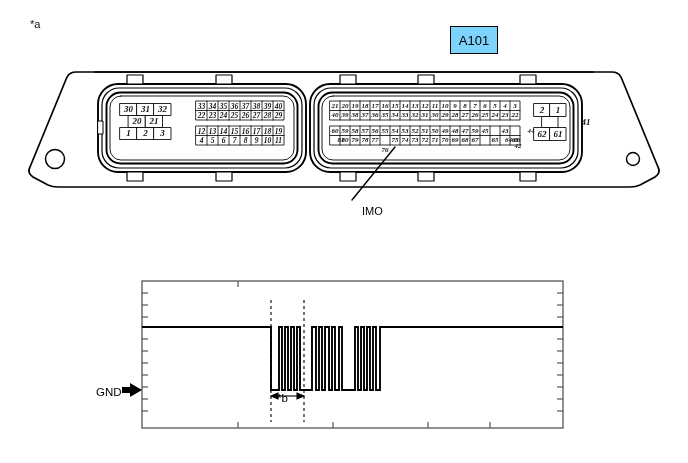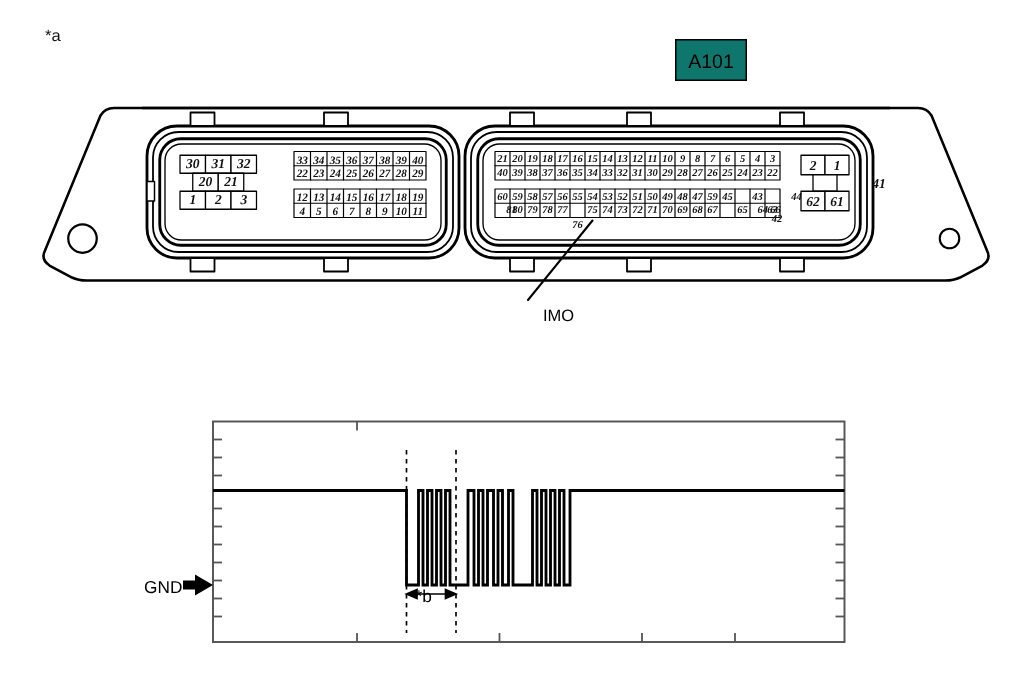--- a/index.html
+++ b/index.html
@@ -28,21 +28,21 @@
     font-size: 11px;
     color: #111;
     letter-spacing: 0px;
   }
 
   
   .code-box {
     left: 450px; top: 26px;
     width: 46px; height: 26px;
     border: 1.6px solid #000;
-    background: #0f766e;
+    background: #7dd3fc;
     display: flex;
     align-items: center;
     justify-content: center;
     font-size: 13px;
     color: #000;
   }
 
   
   #connector-area {
     left: 0px; top: 55px;

